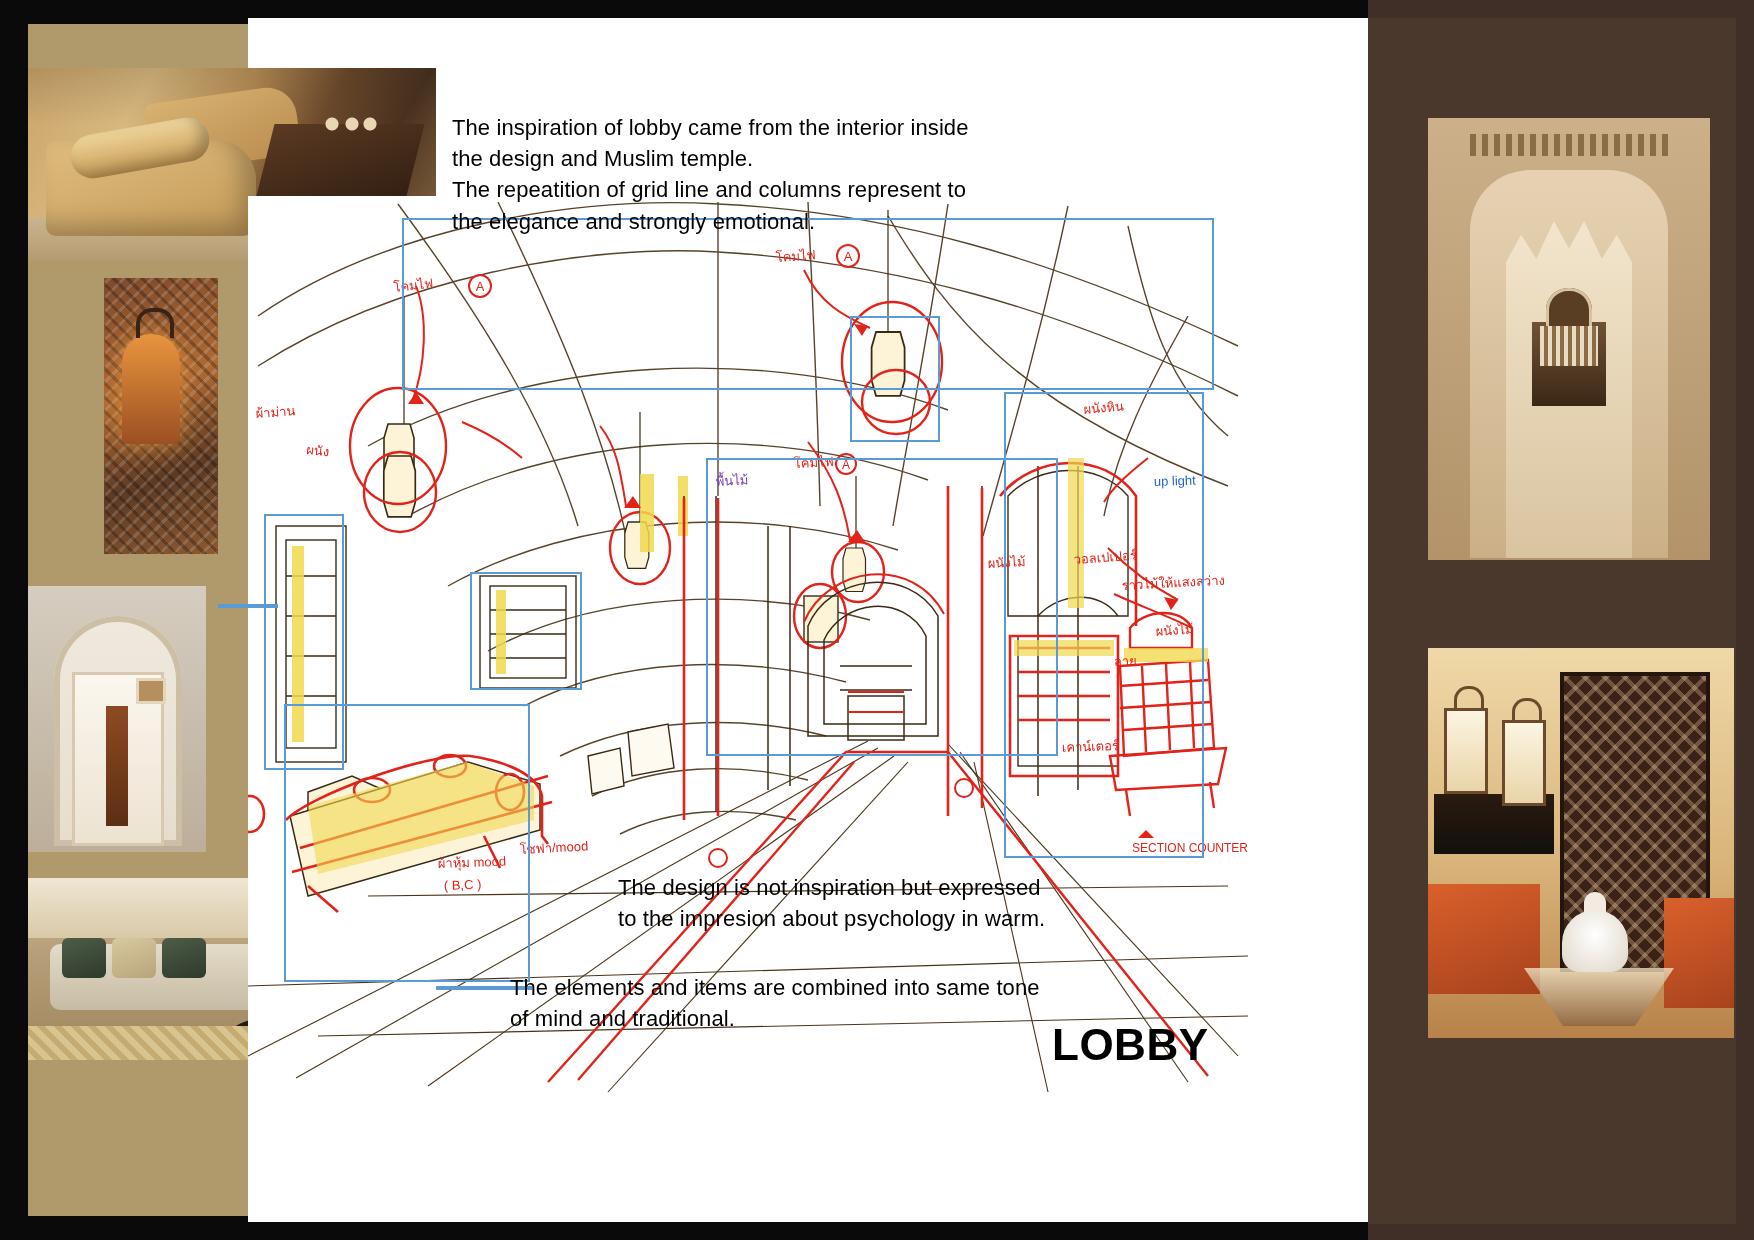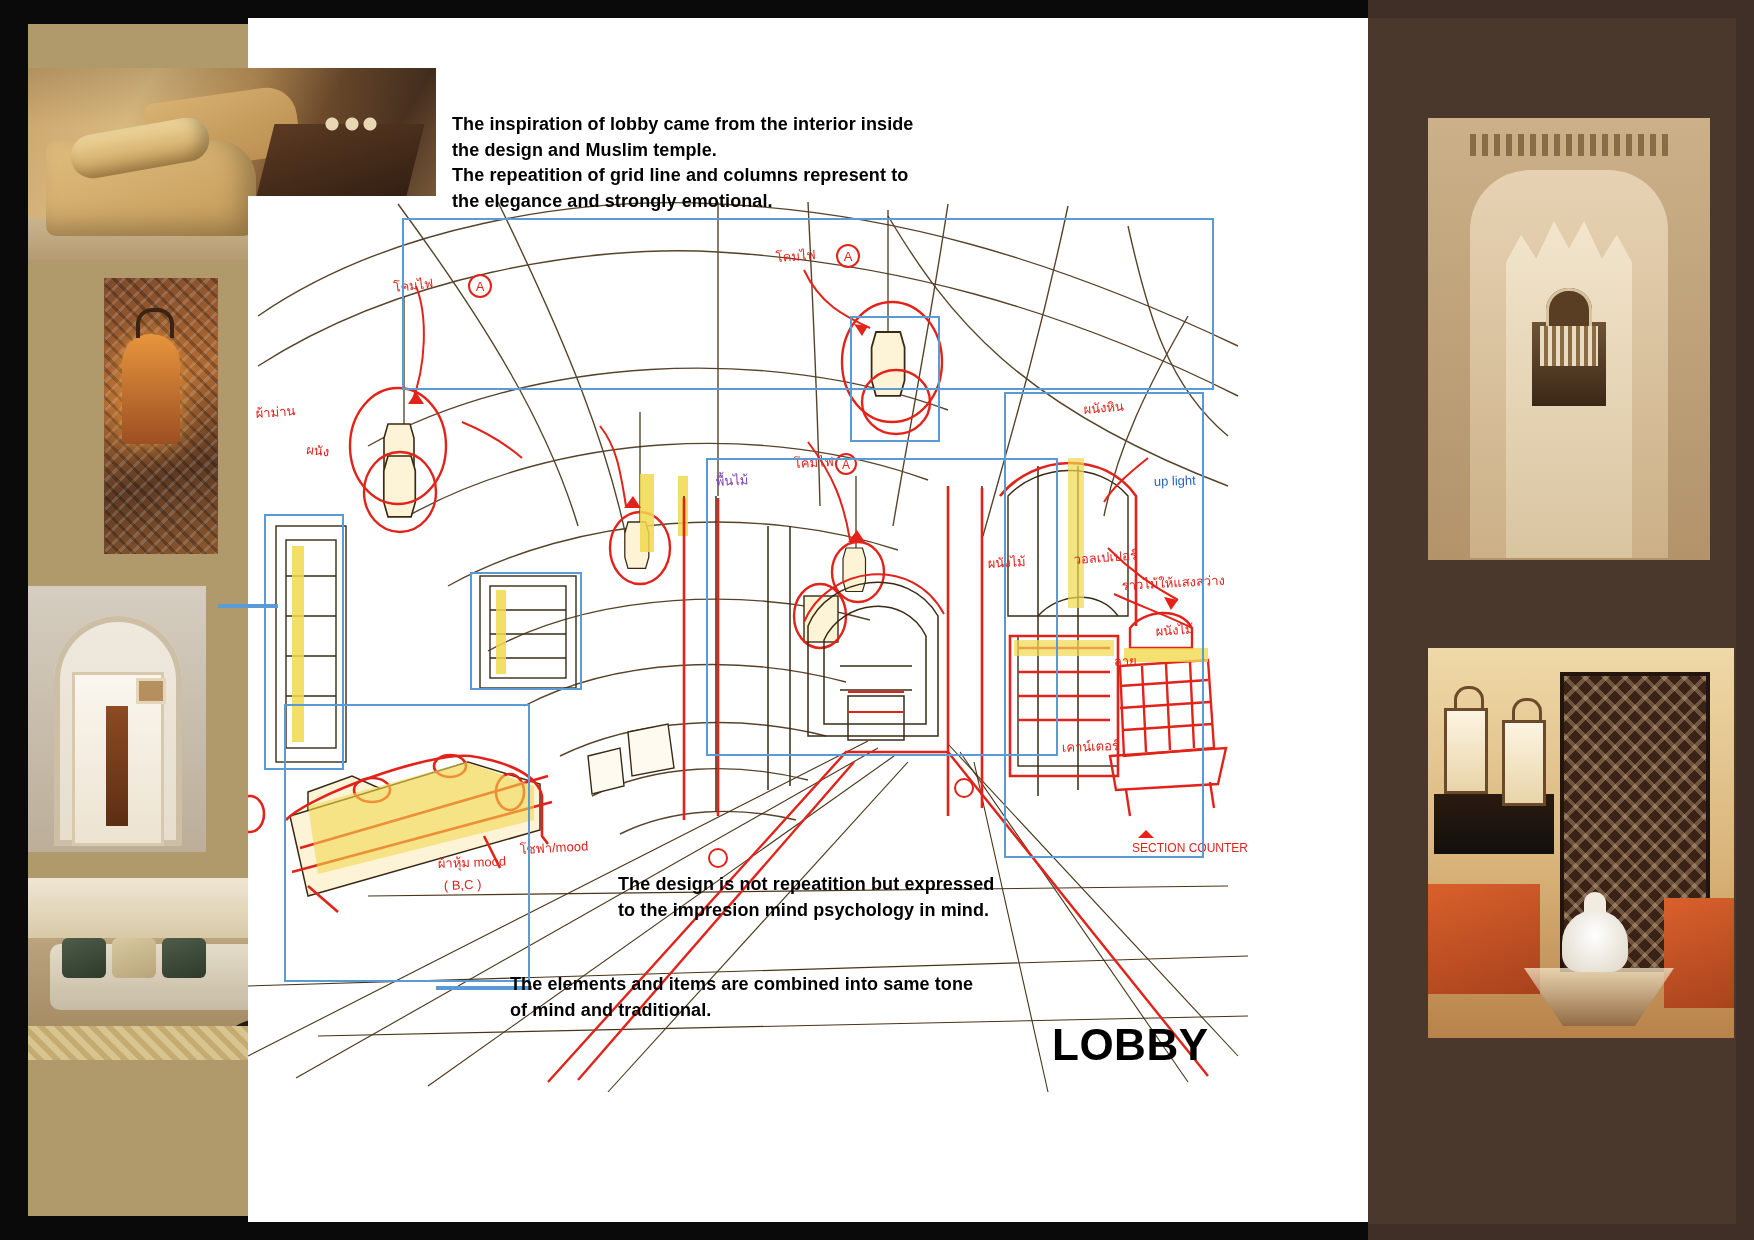--- a/index.html
+++ b/index.html
@@ -292,22 +292,22 @@
     position: absolute;
     border: 2px solid #5b9bd5;
     box-sizing: border-box;
     pointer-events: none;
   }
 
   
   .txt {
     position: absolute;
     color: #000;
-    font-weight: bold;
-    font-size: 18px;
+    font-weight: normal;
+    font-size: 22px;
     line-height: 1.42;
     letter-spacing: .1px;
   }
   .txt-top  { left: 452px; top: 112px;  width: 560px; }
   .txt-mid  { left: 618px; top: 872px;  width: 470px; }
   .txt-bot  { left: 510px; top: 972px;  width: 560px; }
   .lobby {
     position: absolute;
     left: 1052px; top: 1020px;
     font-size: 44px;
@@ -621,22 +621,22 @@
   <div class="blue" style="left:436px; top:986px; width:96px;  height:0;"></div>
 
   <div class="txt txt-top">
     <div>The inspiration of lobby came from the interior inside</div>
     <div>the design and Muslim temple.</div>
     <div>The repeatition of grid line and columns represent to</div>
     <div>the elegance and strongly emotional.</div>
   </div>
 
   <div class="txt txt-mid">
-    <div>The design is not repeatition but expressed</div>
-    <div>to the impresion mind psychology in mind.</div>
+    <div>The design is not inspiration but expressed</div>
+    <div>to the impresion about psychology in warm.</div>
   </div>
 
   <div class="txt txt-bot">
     <div>The elements and items are combined into same tone</div>
     <div>of mind and traditional.</div>
   </div>
 
   <div class="lobby">LOBBY</div>
 
 </div>

